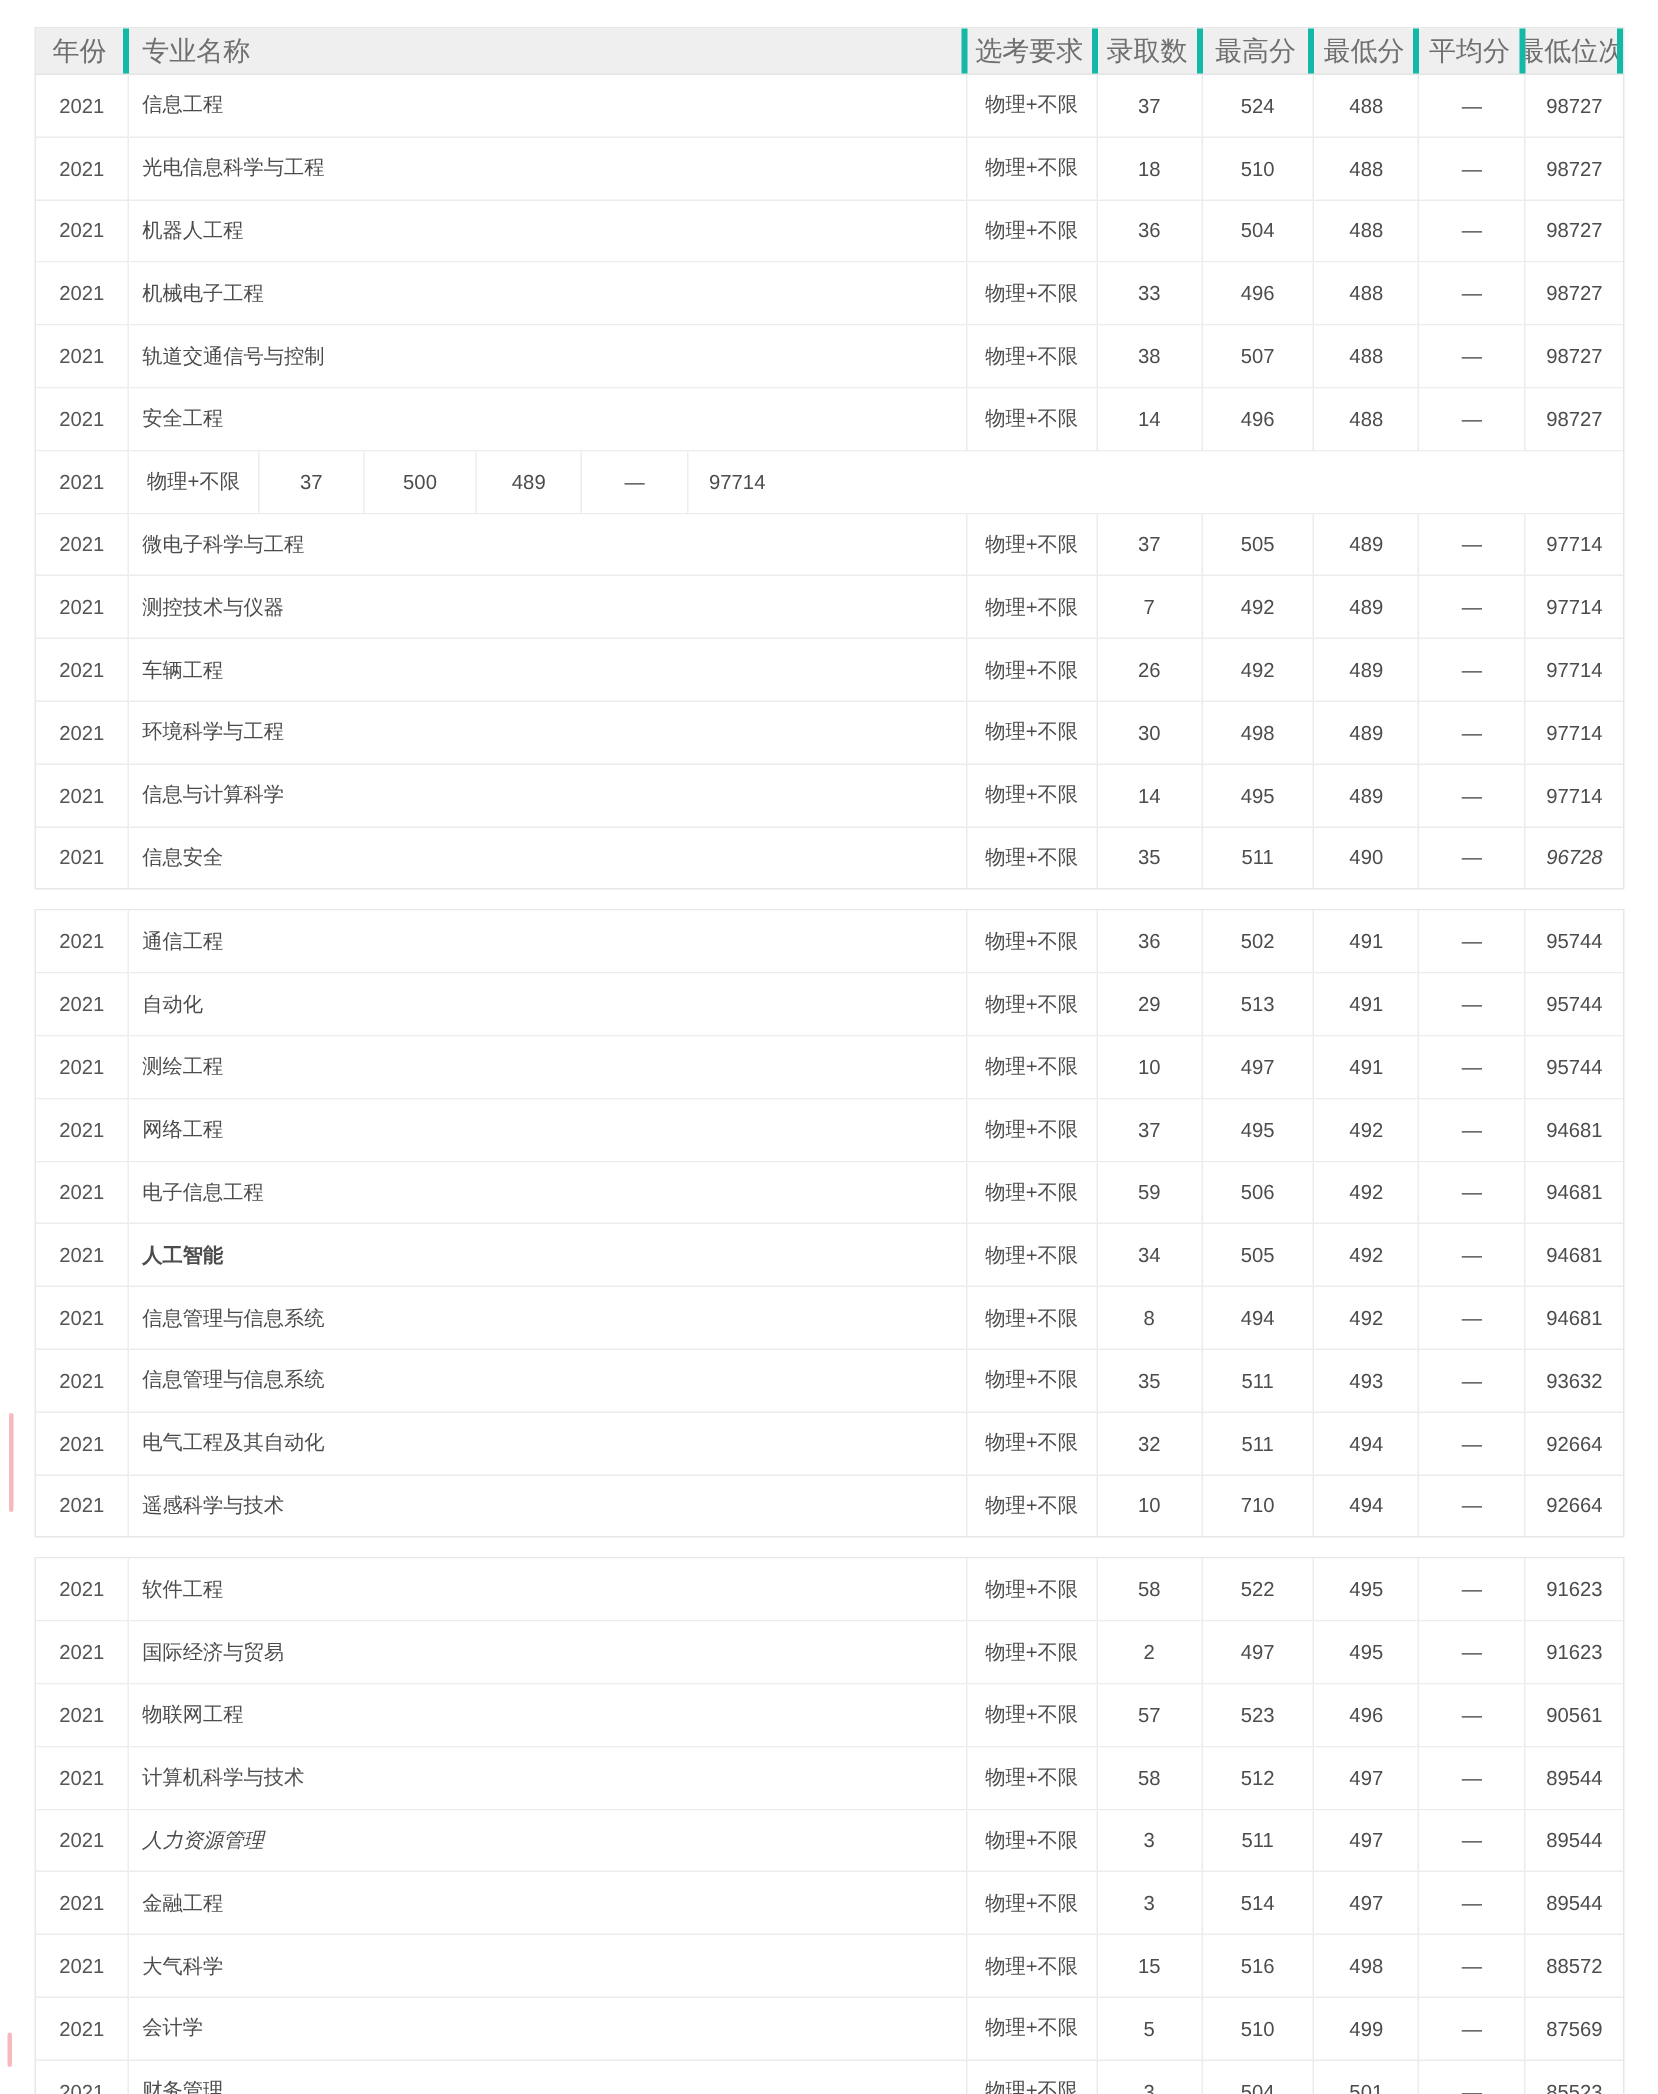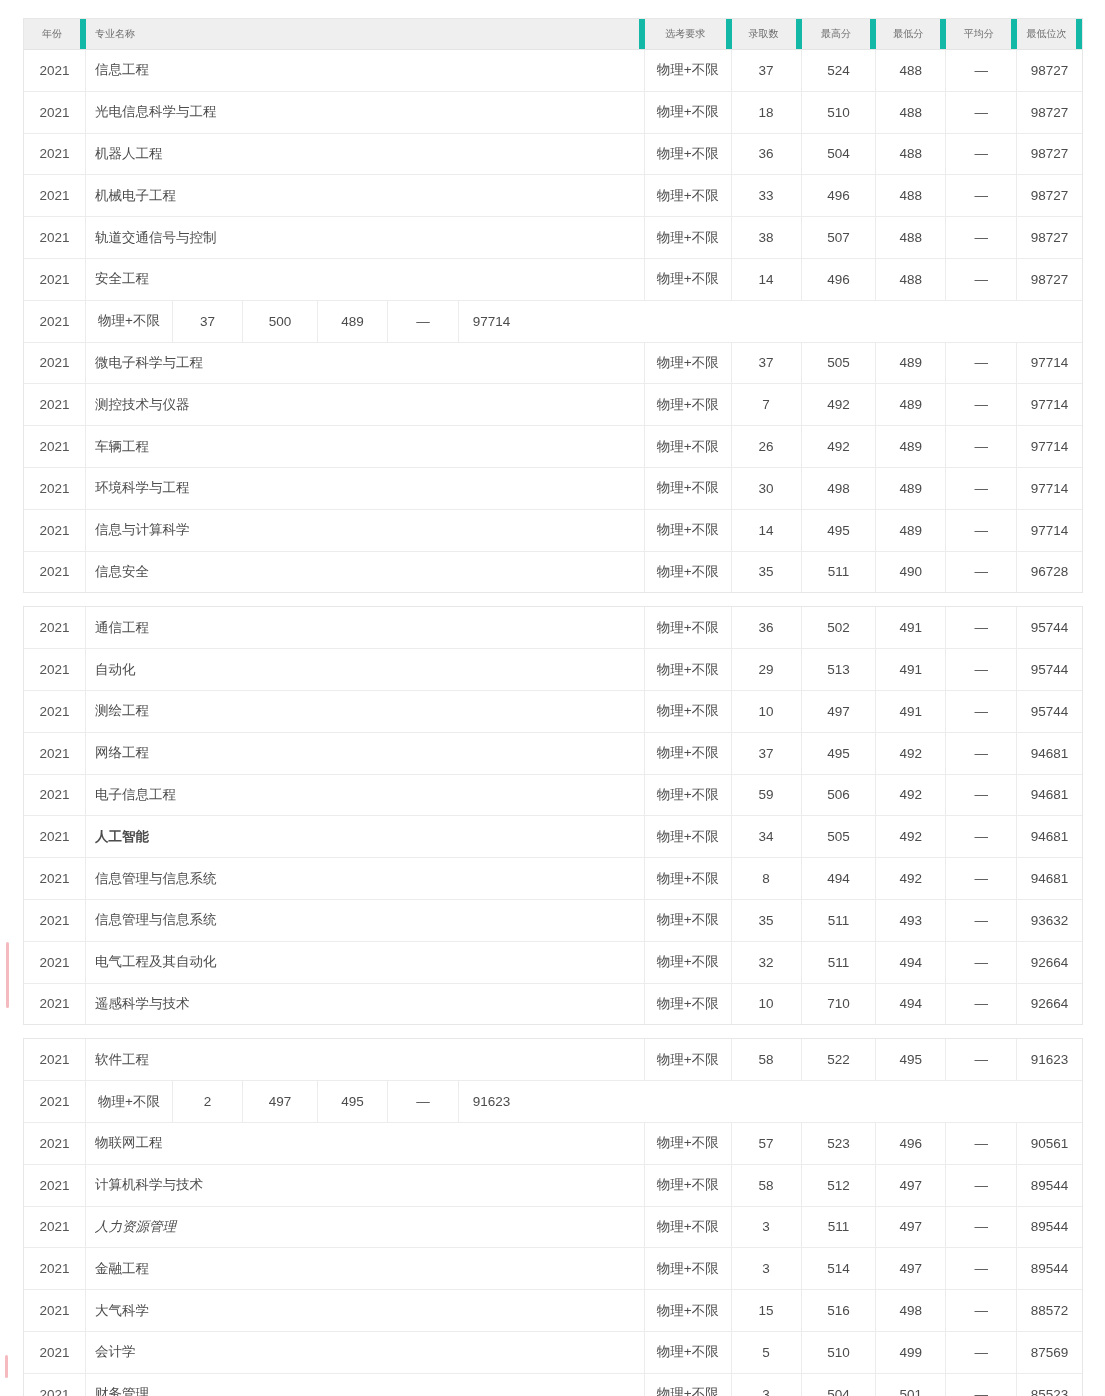--- a/index.html
+++ b/index.html
@@ -41,23 +41,23 @@
     align-items:center;
     justify-content:center;
     box-sizing:border-box;
     border-right:1px solid #ececec;
     font-size:13.5px;
     color:#4c4c4c;
     white-space:nowrap;
     overflow:hidden;
   }
   .row.header .cell{
-    font-size:10px;
+    font-size:18px;
     color:#6f6f6f;
-    border-right:6px solid #14b8a6;
+    border-right:4px solid #14b8a6;
   }
   .cell:last-child{border-right:none;}
   .cell.col-major{
     justify-content:flex-start;
     padding-left:9px;
   }
   .cell.col-year{color:#555555;}
   .edge-artifact{
     position:absolute;
     width:3px;
@@ -203,21 +203,21 @@
           <div class="cell col-rank" style="width: 65px;">97714</div>
         </div>
         <div class="row">
           <div class="cell col-year" style="width: 62px;">2021</div>
           <div class="cell col-major" style="width: 560px;">信息安全</div>
           <div class="cell col-req" style="width: 87px;">物理+不限</div>
           <div class="cell col-count" style="width: 70px;">35</div>
           <div class="cell col-max" style="width: 75px;">511</div>
           <div class="cell col-min" style="width: 70px;">490</div>
           <div class="cell col-avg" style="width: 71px;">—</div>
-          <div class="cell col-rank" style="width: 65px;">96728</div>
+          <div class="cell col-rank" style="width: 65px; font-style: italic;">96728</div>
         </div>
       </div>
       <div class="block">
         <div class="row">
           <div class="cell col-year" style="width: 62px;">2021</div>
           <div class="cell col-major" style="width: 560px;">通信工程</div>
           <div class="cell col-req" style="width: 87px;">物理+不限</div>
           <div class="cell col-count" style="width: 70px;">36</div>
           <div class="cell col-max" style="width: 75px;">502</div>
           <div class="cell col-min" style="width: 70px;">491</div>
@@ -321,20 +321,21 @@
           <div class="cell col-major" style="width: 560px;">软件工程</div>
           <div class="cell col-req" style="width: 87px;">物理+不限</div>
           <div class="cell col-count" style="width: 70px;">58</div>
           <div class="cell col-max" style="width: 75px;">522</div>
           <div class="cell col-min" style="width: 70px;">495</div>
           <div class="cell col-avg" style="width: 71px;">—</div>
           <div class="cell col-rank" style="width: 65px;">91623</div>
         </div>
         <div class="row">
           <div class="cell col-year" style="width: 62px;">2021</div>
+          <div class="cell col-major" style="width: 560px;">国际经济与贸易</div>
           <div class="cell col-req" style="width: 87px;">物理+不限</div>
           <div class="cell col-count" style="width: 70px;">2</div>
           <div class="cell col-max" style="width: 75px;">497</div>
           <div class="cell col-min" style="width: 70px;">495</div>
           <div class="cell col-avg" style="width: 71px;">—</div>
           <div class="cell col-rank" style="width: 65px;">91623</div>
         </div>
         <div class="row">
           <div class="cell col-year" style="width: 62px;">2021</div>
           <div class="cell col-major" style="width: 560px;">物联网工程</div>

